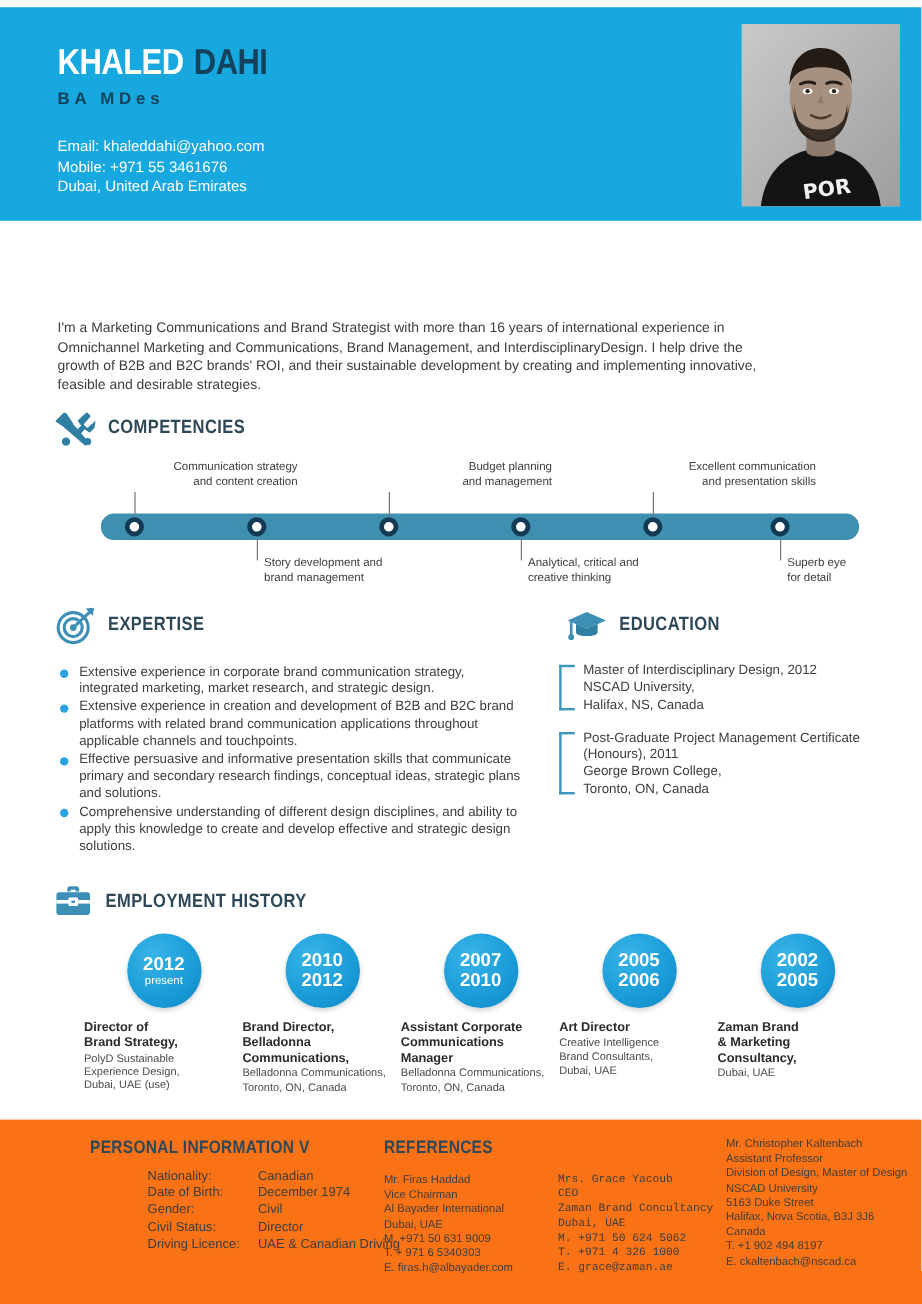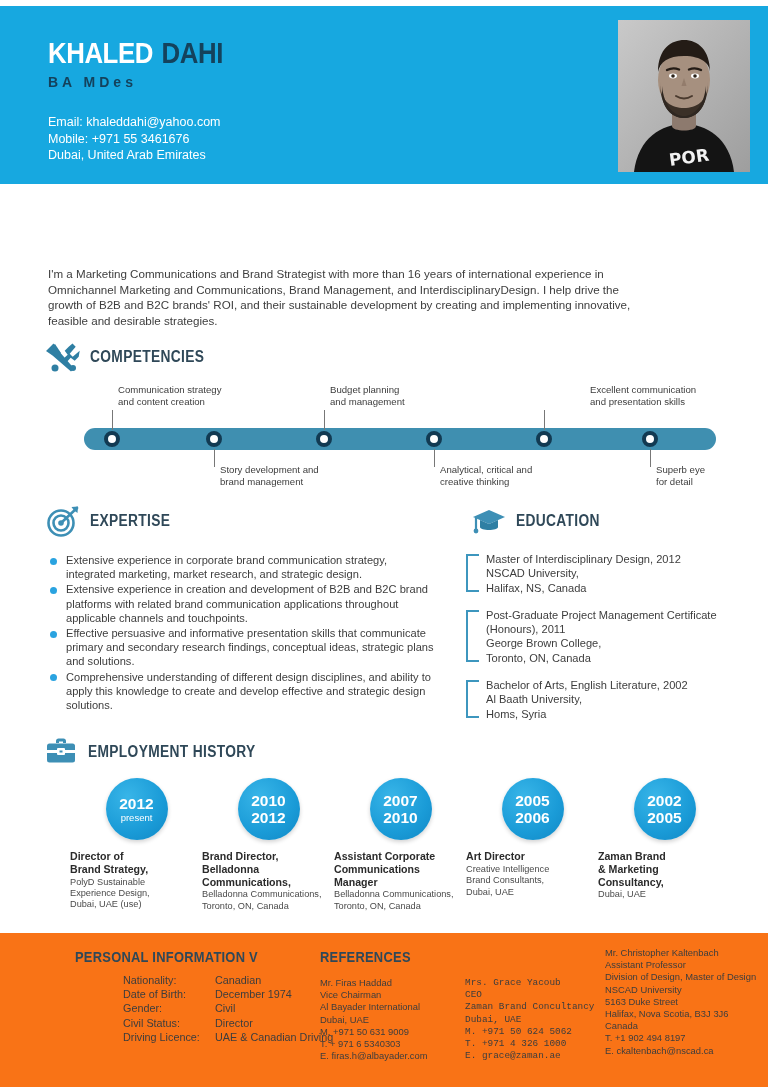--- a/index.html
+++ b/index.html
@@ -58,21 +58,21 @@
     font-size:11.6px;line-height:15.6px;color:#3d3d3d;
   }
 
   
   #competencies-head{left:46px;top:340px;}
   .timeline{position:absolute;left:84px;top:428px;width:632px;height:22px;}
   .tl-bar{position:absolute;left:0;top:0;width:632px;height:22px;background:#3f8fb0;border-radius:11px;}
   .tl-node{position:absolute;top:3px;width:16px;height:16px;border-radius:50%;
            background:#ffffff;border:4px solid #123a52;box-sizing:border-box;}
   .tl-label{position:absolute;font-size:9.6px;line-height:12.4px;color:#3d3d3d;width:130px;}
-  .tl-label.above{text-align:left;}
+  .tl-label.above{text-align:right;}
   .tl-label.below{text-align:left;}
   .tl-stem{position:absolute;background:#777;width:1px;}
 
   
   #expertise-head{left:46px;top:504px;}
   .exp-list{position:absolute;left:50px;top:553px;width:388px;}
   .exp-item{display:flex;gap:9px;margin-bottom:1px;}
   .exp-bullet{flex:0 0 7px;width:7px;height:7px;border-radius:50%;background:#2aa3e0;margin-top:4.5px;}
   .exp-text{font-size:11.1px;line-height:14.2px;color:#3d3d3d;}
 
@@ -200,21 +200,21 @@
   <div id="tl-labels">
       <div class="tl-stem" style="left: 112px; top: 410px; height: 20px;"></div>
       <div class="tl-label above" style="left: 118px; top: 384px;">Communication strategy<br>and content creation</div>
       <div class="tl-stem" style="left: 214px; top: 449px; height: 18px;"></div>
       <div class="tl-label below" style="left: 220px; top: 464px;">Story development and<br>brand management</div>
       <div class="tl-stem" style="left: 324px; top: 410px; height: 20px;"></div>
       <div class="tl-label above" style="left: 330px; top: 384px;">Budget planning<br>and management</div>
       <div class="tl-stem" style="left: 434px; top: 449px; height: 18px;"></div>
       <div class="tl-label below" style="left: 440px; top: 464px;">Analytical, critical and<br>creative thinking</div>
       <div class="tl-stem" style="left: 544px; top: 410px; height: 20px;"></div>
-      <div class="tl-label above" style="left: 550px; top: 384px; margin-left: 40px;">Excellent communication<br>and presentation skills</div>
+      <div class="tl-label above" style="left: 550px; top: 384px;">Excellent communication<br>and presentation skills</div>
       <div class="tl-stem" style="left: 650px; top: 449px; height: 18px;"></div>
       <div class="tl-label below" style="left: 656px; top: 464px;">Superb eye<br>for detail</div>
     </div>
 
   <div class="sec-head" id="expertise-head">
     <span class="ico">
       <svg width="34" height="34" viewBox="0 0 34 34">
         <circle cx="15" cy="19" r="12.5" fill="none" stroke="#3d8fb5" stroke-width="2.6"></circle>
         <circle cx="15" cy="19" r="7.5" fill="none" stroke="#3d8fb5" stroke-width="2.6"></circle>
         <circle cx="15" cy="19" r="2.8" fill="#3d8fb5"></circle>
@@ -256,24 +256,20 @@
   </div>
   <div class="edu-list" id="edu-list">
       <div class="edu-item">
         <span class="edu-bracket"></span>
         <div class="edu-text">Master of Interdisciplinary Design, 2012<br>NSCAD University,<br>Halifax, NS, Canada</div>
       </div>
       <div class="edu-item">
         <span class="edu-bracket"></span>
         <div class="edu-text">Post-Graduate Project Management Certificate<br>(Honours), 2011<br>George Brown College,<br>Toronto, ON, Canada</div>
       </div>
-      <div class="edu-item">
-        <span class="edu-bracket"></span>
-        <div class="edu-text">Bachelor of Arts, English Literature, 2002<br>Al Baath University,<br>Homs, Syria</div>
-      </div>
     </div>
 
   <div class="sec-head" id="employment-head">
     <span class="ico">
       <svg width="34" height="34" viewBox="0 0 34 34">
         <path d="M12 8 v-2 c0 -1.5 1 -2.5 2.5 -2.5 h5 c1.5 0 2.5 1 2.5 2.5 v2 h-3 v-1.5 h-4 V8 Z" fill="#3d8fb5"></path>
         <rect x="3" y="8.5" width="28" height="19" rx="2.5" fill="#3d8fb5"></rect>
         <rect x="3" y="15" width="28" height="3" fill="#ffffff"></rect>
         <rect x="13" y="13" width="8" height="7" rx="1" fill="#ffffff"></rect>
         <rect x="15.5" y="15.5" width="3" height="2" fill="#3d8fb5"></rect>

